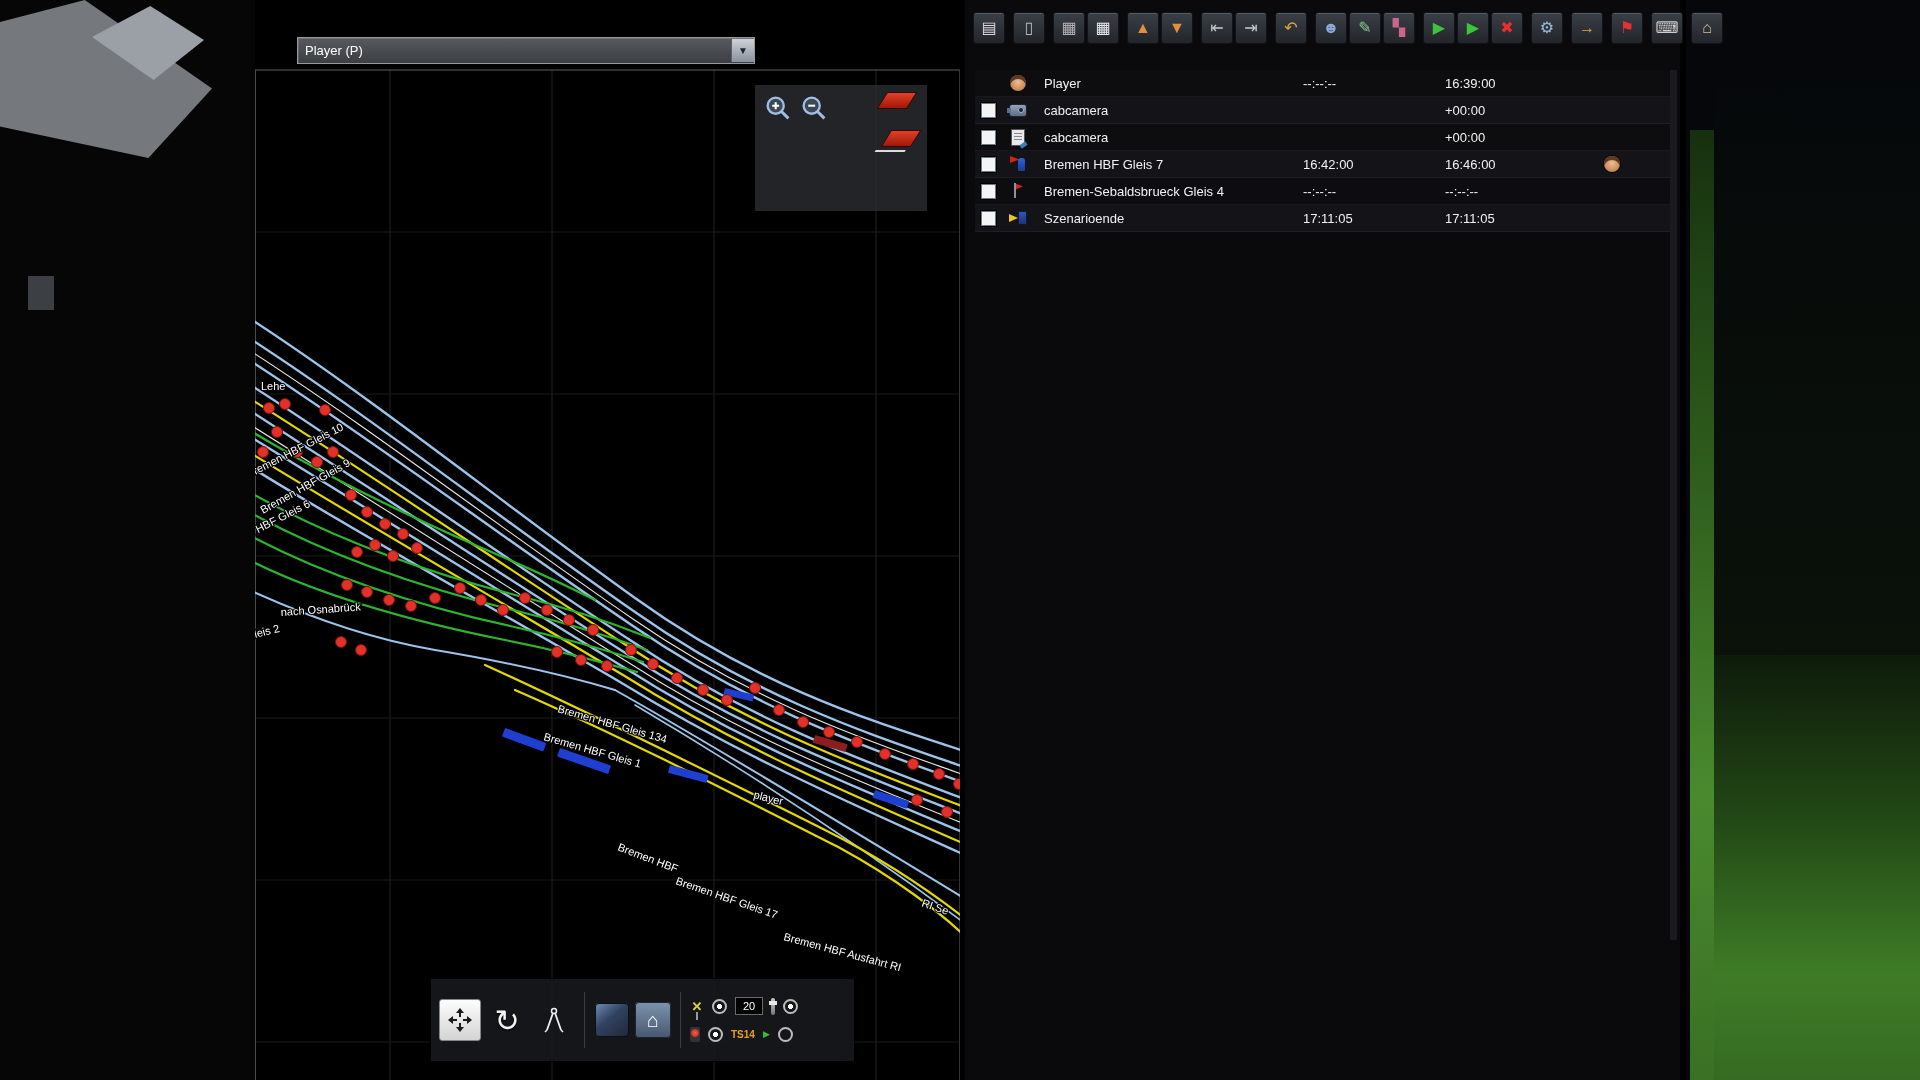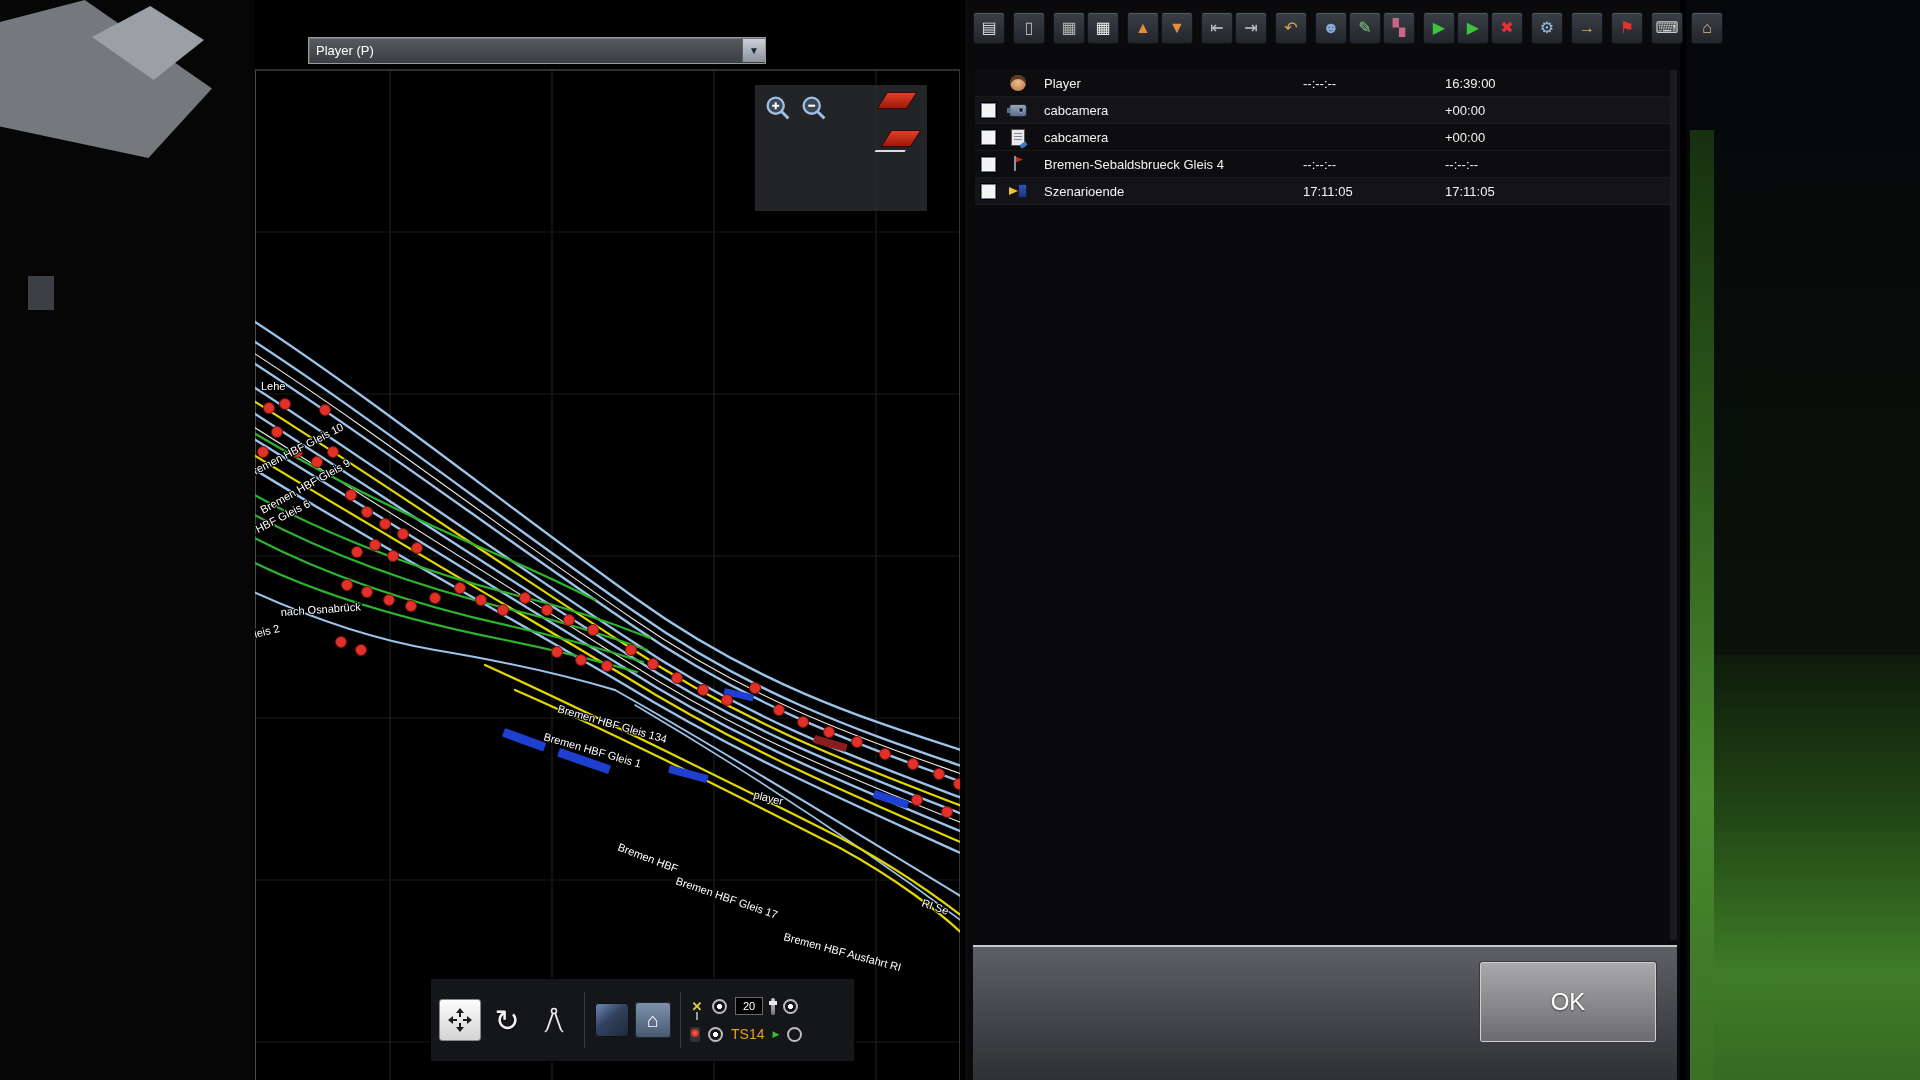--- a/index.html
+++ b/index.html
@@ -21,21 +21,21 @@
   .wr-dark{position:absolute;left:28px;top:0;width:206px;height:655px;
     background:linear-gradient(180deg,#05070a,#0a120a);}
   .wr-grass{position:absolute;left:28px;top:655px;width:206px;height:425px;
     background:linear-gradient(180deg,#0e1a0b,#234a16 40%,#3f7c27 75%,#356a22);}
 
   
   .map-panel{position:absolute;left:255px;top:0;width:705px;height:1080px;background:#000;}
   #map-svg{position:absolute;left:0;top:0;width:705px;height:1080px;}
   .map-label{font:11px "Liberation Sans",sans-serif;fill:#fff;paint-order:stroke;stroke:#000;stroke-width:2.2px;}
 
-  .dropdown{position:absolute;left:53px;top:37px;width:456px;height:25px;display:flex;align-items:center;
+  .dropdown{position:absolute;left:42px;top:37px;width:456px;height:25px;display:flex;align-items:center;
     background:linear-gradient(#575b60,#3b3f44);border:1px solid #96989c;box-shadow:inset 1px 1px 0 rgba(255,255,255,.15);}
   .dd-value{flex:1;color:#fff;font-size:13px;padding-left:7px;white-space:nowrap;overflow:hidden;}
   .dd-btn{width:22px;height:23px;display:flex;align-items:center;justify-content:center;
     background:linear-gradient(#cdd2da,#8b929c);border-left:1px solid #5c6066;color:#1c2430;font-size:10px;}
 
   .zoom-panel{position:absolute;left:500px;top:85px;width:172px;height:126px;background:rgba(42,44,47,.82);}
   .z-btn{position:absolute;width:30px;height:30px;background:transparent;border:none;padding:0;cursor:pointer;}
   .z-in{left:8px;top:8px;}  .z-out{left:44px;top:8px;}
   .region{position:absolute;width:28px;height:15px;background:linear-gradient(#e04028,#a01808);
     transform:skewX(-32deg);box-shadow:0 0 0 1px #3a0500;}
@@ -61,21 +61,21 @@
   .sig-x::after{content:"";position:absolute;left:6px;top:13px;width:2px;height:8px;background:#9a9a9a;}
   .sig-red{width:10px;height:15px;background:#30333a;position:relative;border-radius:2px;}
   .sig-red::after{content:"";position:absolute;left:1px;top:2px;width:8px;height:8px;border-radius:50%;
     background:radial-gradient(#ff6050,#b01808);}
   .radio{width:11px;height:11px;border:2px solid #bcbcbc;border-radius:50%;background:transparent;}
   .radio.filled{background:radial-gradient(circle,#fff 0 30%,transparent 34%);}
   .counter-box{min-width:22px;height:16px;background:#000;border:1px solid #6a6a6a;color:#fff;font-size:11px;
     display:flex;align-items:center;justify-content:center;padding:0 2px;}
   .slider{width:4px;height:17px;background:linear-gradient(#ccc,#777);border-radius:2px;position:relative;}
   .slider::after{content:"";position:absolute;left:-2px;top:3px;width:8px;height:4px;background:#e8e8e8;}
-  .ts-label{color:#e8a020;font-size:14px;font-weight:normal;}
+  .ts-label{color:#e8a020;font-size:10px;font-weight:bold;}
   .mini-arrow{color:#35c035;font-size:9px;}
 
   
   .timetable-panel{position:absolute;left:965px;top:0;width:715px;height:1080px;background:#0a0a0d;}
   .tt-toolbar{position:absolute;left:8px;top:12px;display:flex;align-items:center;}
   .tb-btn{width:30px;height:30px;margin-right:2px;display:flex;align-items:center;justify-content:center;
     background:linear-gradient(#3a3f46,#22262b);border:1px solid #10141a;border-radius:3px;
     box-shadow:inset 0 1px 0 rgba(255,255,255,.14);cursor:pointer;}
   .tb-btn.gap{margin-left:6px;}
   .tb-glyph{font-size:16px;line-height:1;}
@@ -426,20 +426,35 @@
             </div>
             <div class="td c-ic">
               <span class="row-icon icon-text"></span>
             </div>
             <div class="td c-name">cabcamera</div>
             <div class="td c-arr"></div>
             <div class="td c-dep">+00:00</div>
             <div class="td c-x1"></div>
             <div class="td c-x2"></div>
           </div>
+          <div class="tt-row alt">
+            <div class="td c-cb">
+              <span class="checkbox"></span>
+            </div>
+            <div class="td c-ic">
+              <span class="row-icon icon-station"></span>
+            </div>
+            <div class="td c-name">Bremen HBF Gleis 7</div>
+            <div class="td c-arr">16:42:00</div>
+            <div class="td c-dep">16:46:00</div>
+            <div class="td c-x1">
+              <span class="row-icon icon-driver"></span>
+            </div>
+            <div class="td c-x2"></div>
+          </div>
           <div class="tt-row">
             <div class="td c-cb">
               <span class="checkbox"></span>
             </div>
             <div class="td c-ic">
               <span class="row-icon icon-waypoint"></span>
             </div>
             <div class="td c-name">Bremen-Sebaldsbrueck Gleis 4</div>
             <div class="td c-arr">--:--:--</div>
             <div class="td c-dep">--:--:--</div>
@@ -457,18 +472,15 @@
             <div class="td c-arr">17:11:05</div>
             <div class="td c-dep">17:11:05</div>
             <div class="td c-x1"></div>
             <div class="td c-x2"></div>
           </div>
         </div>
     </div>
 
     <div class="scroll-strip"></div>
 
-    <div class="bottom-bar">
-      <button class="ok-button">OK</button>
-    </div>
   </div>
 
 </div>
 
 </body></html>

